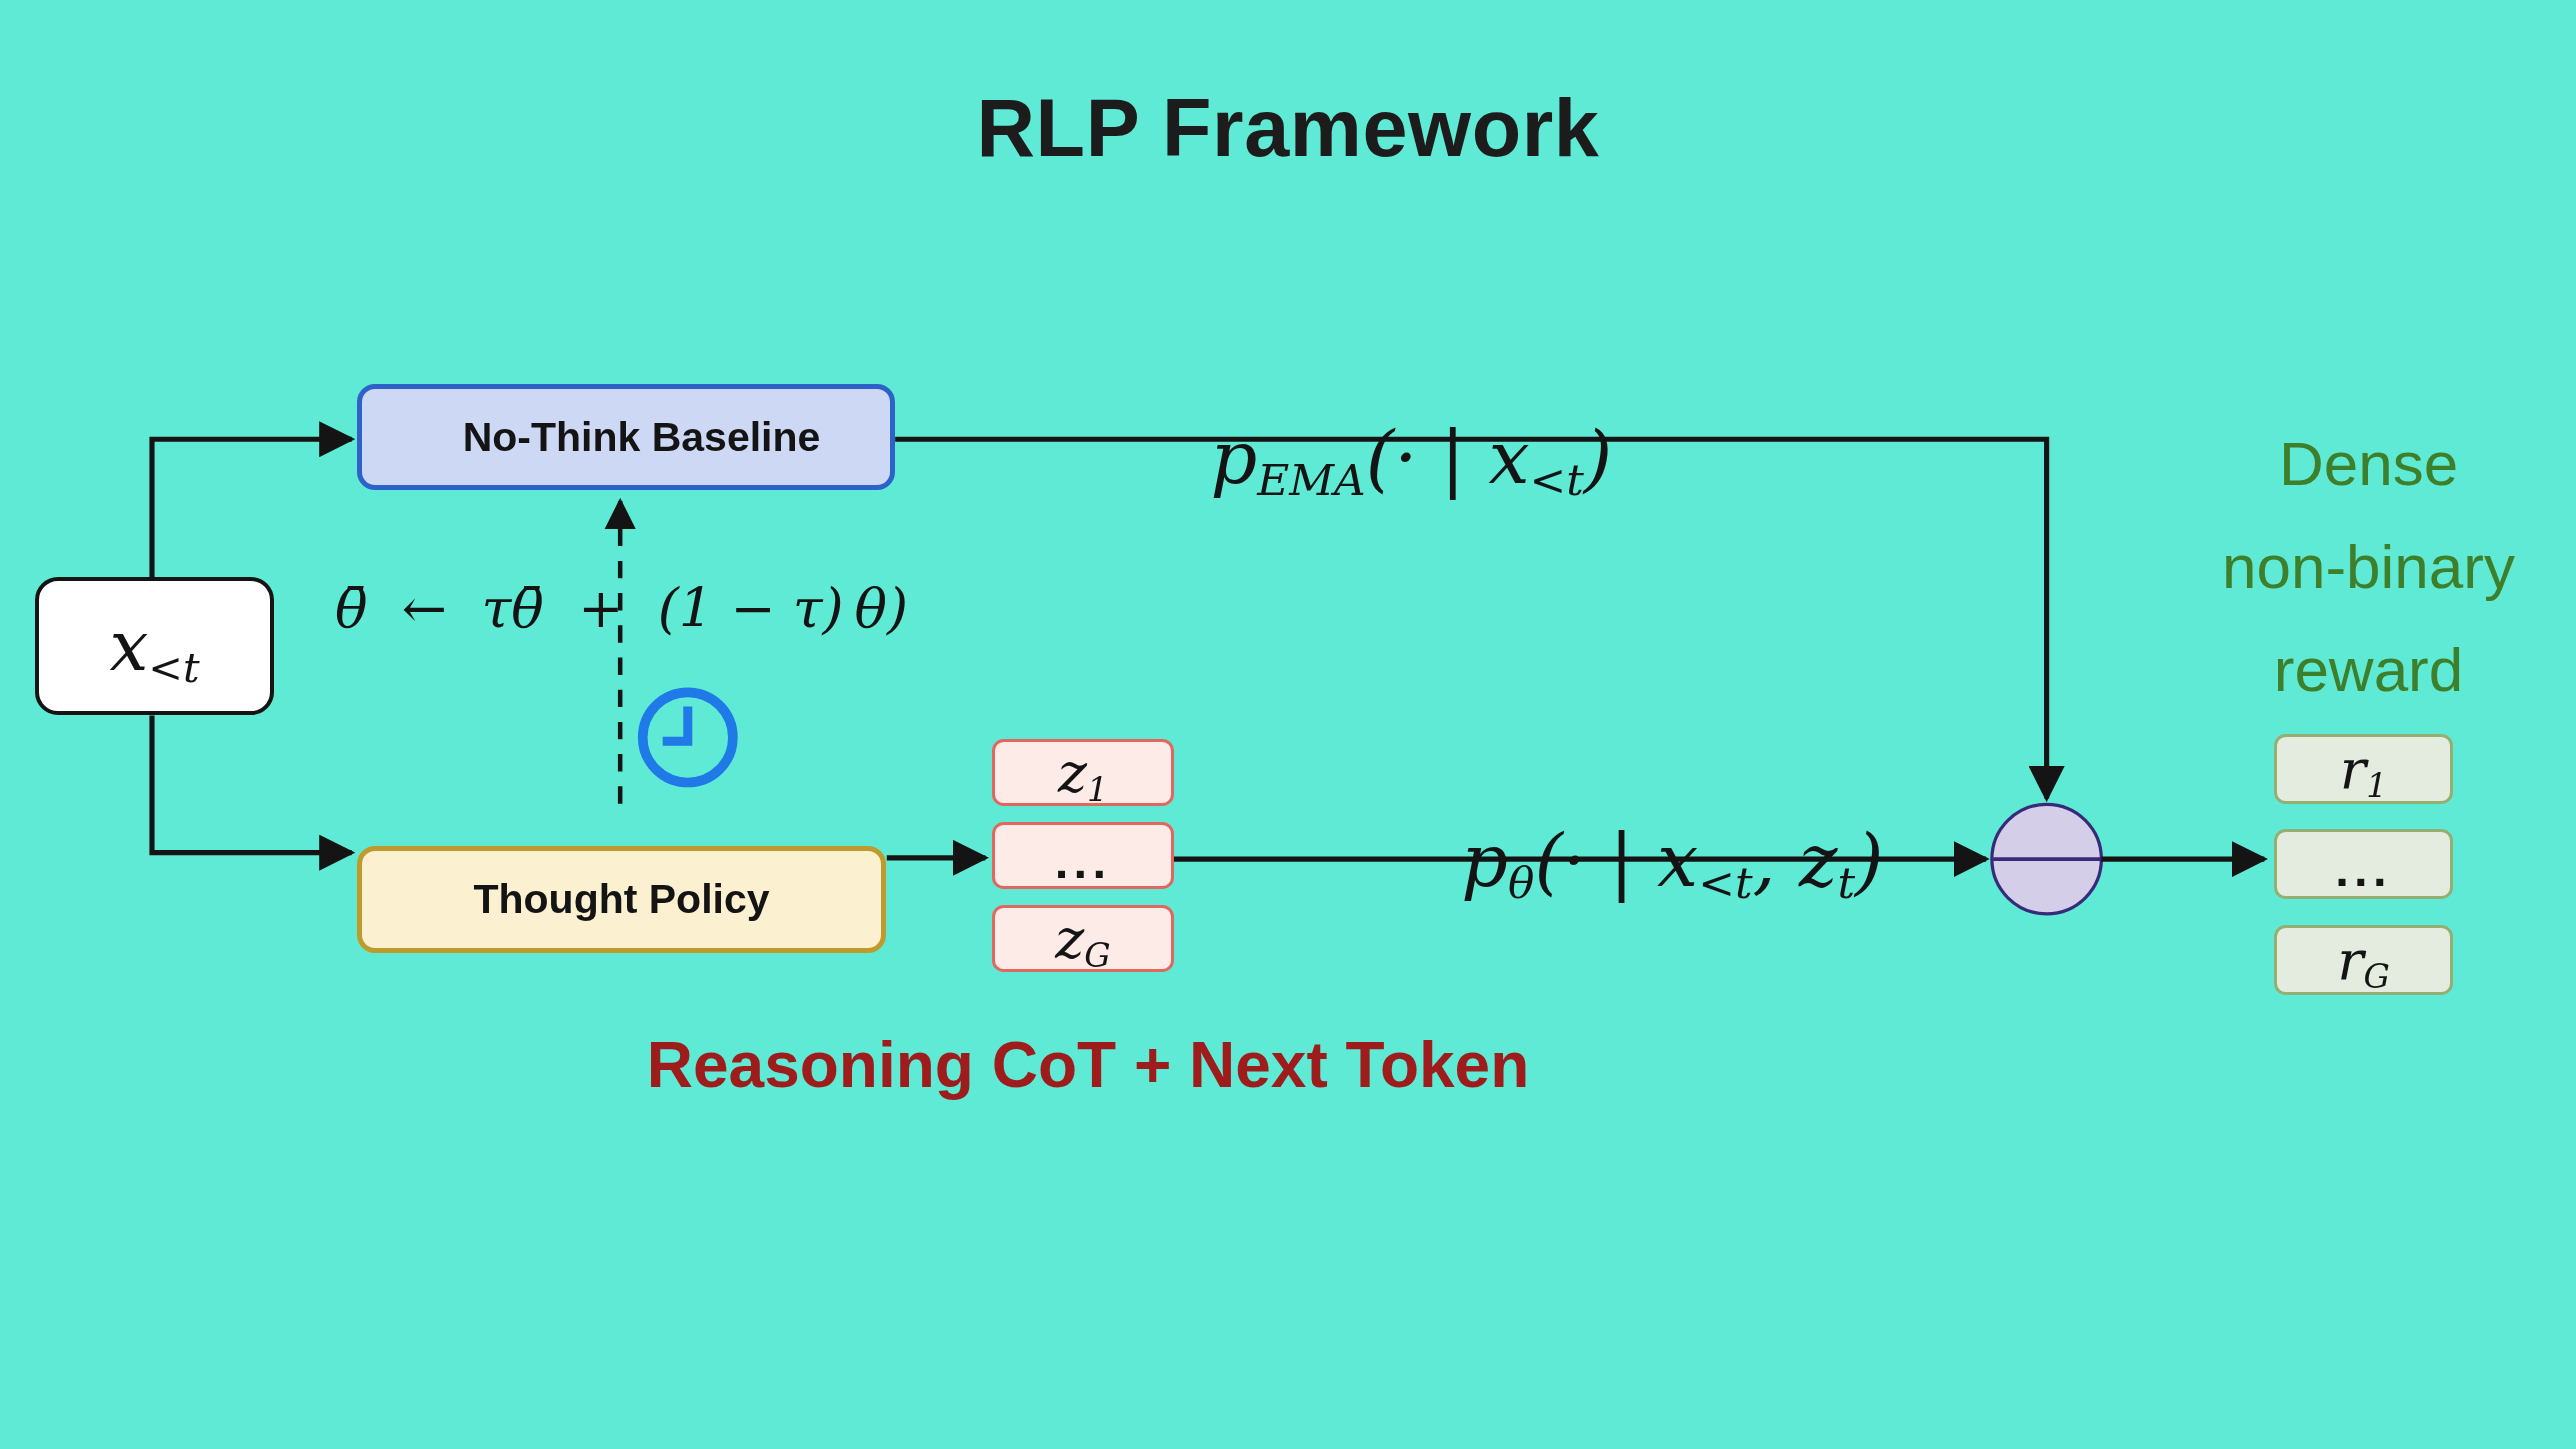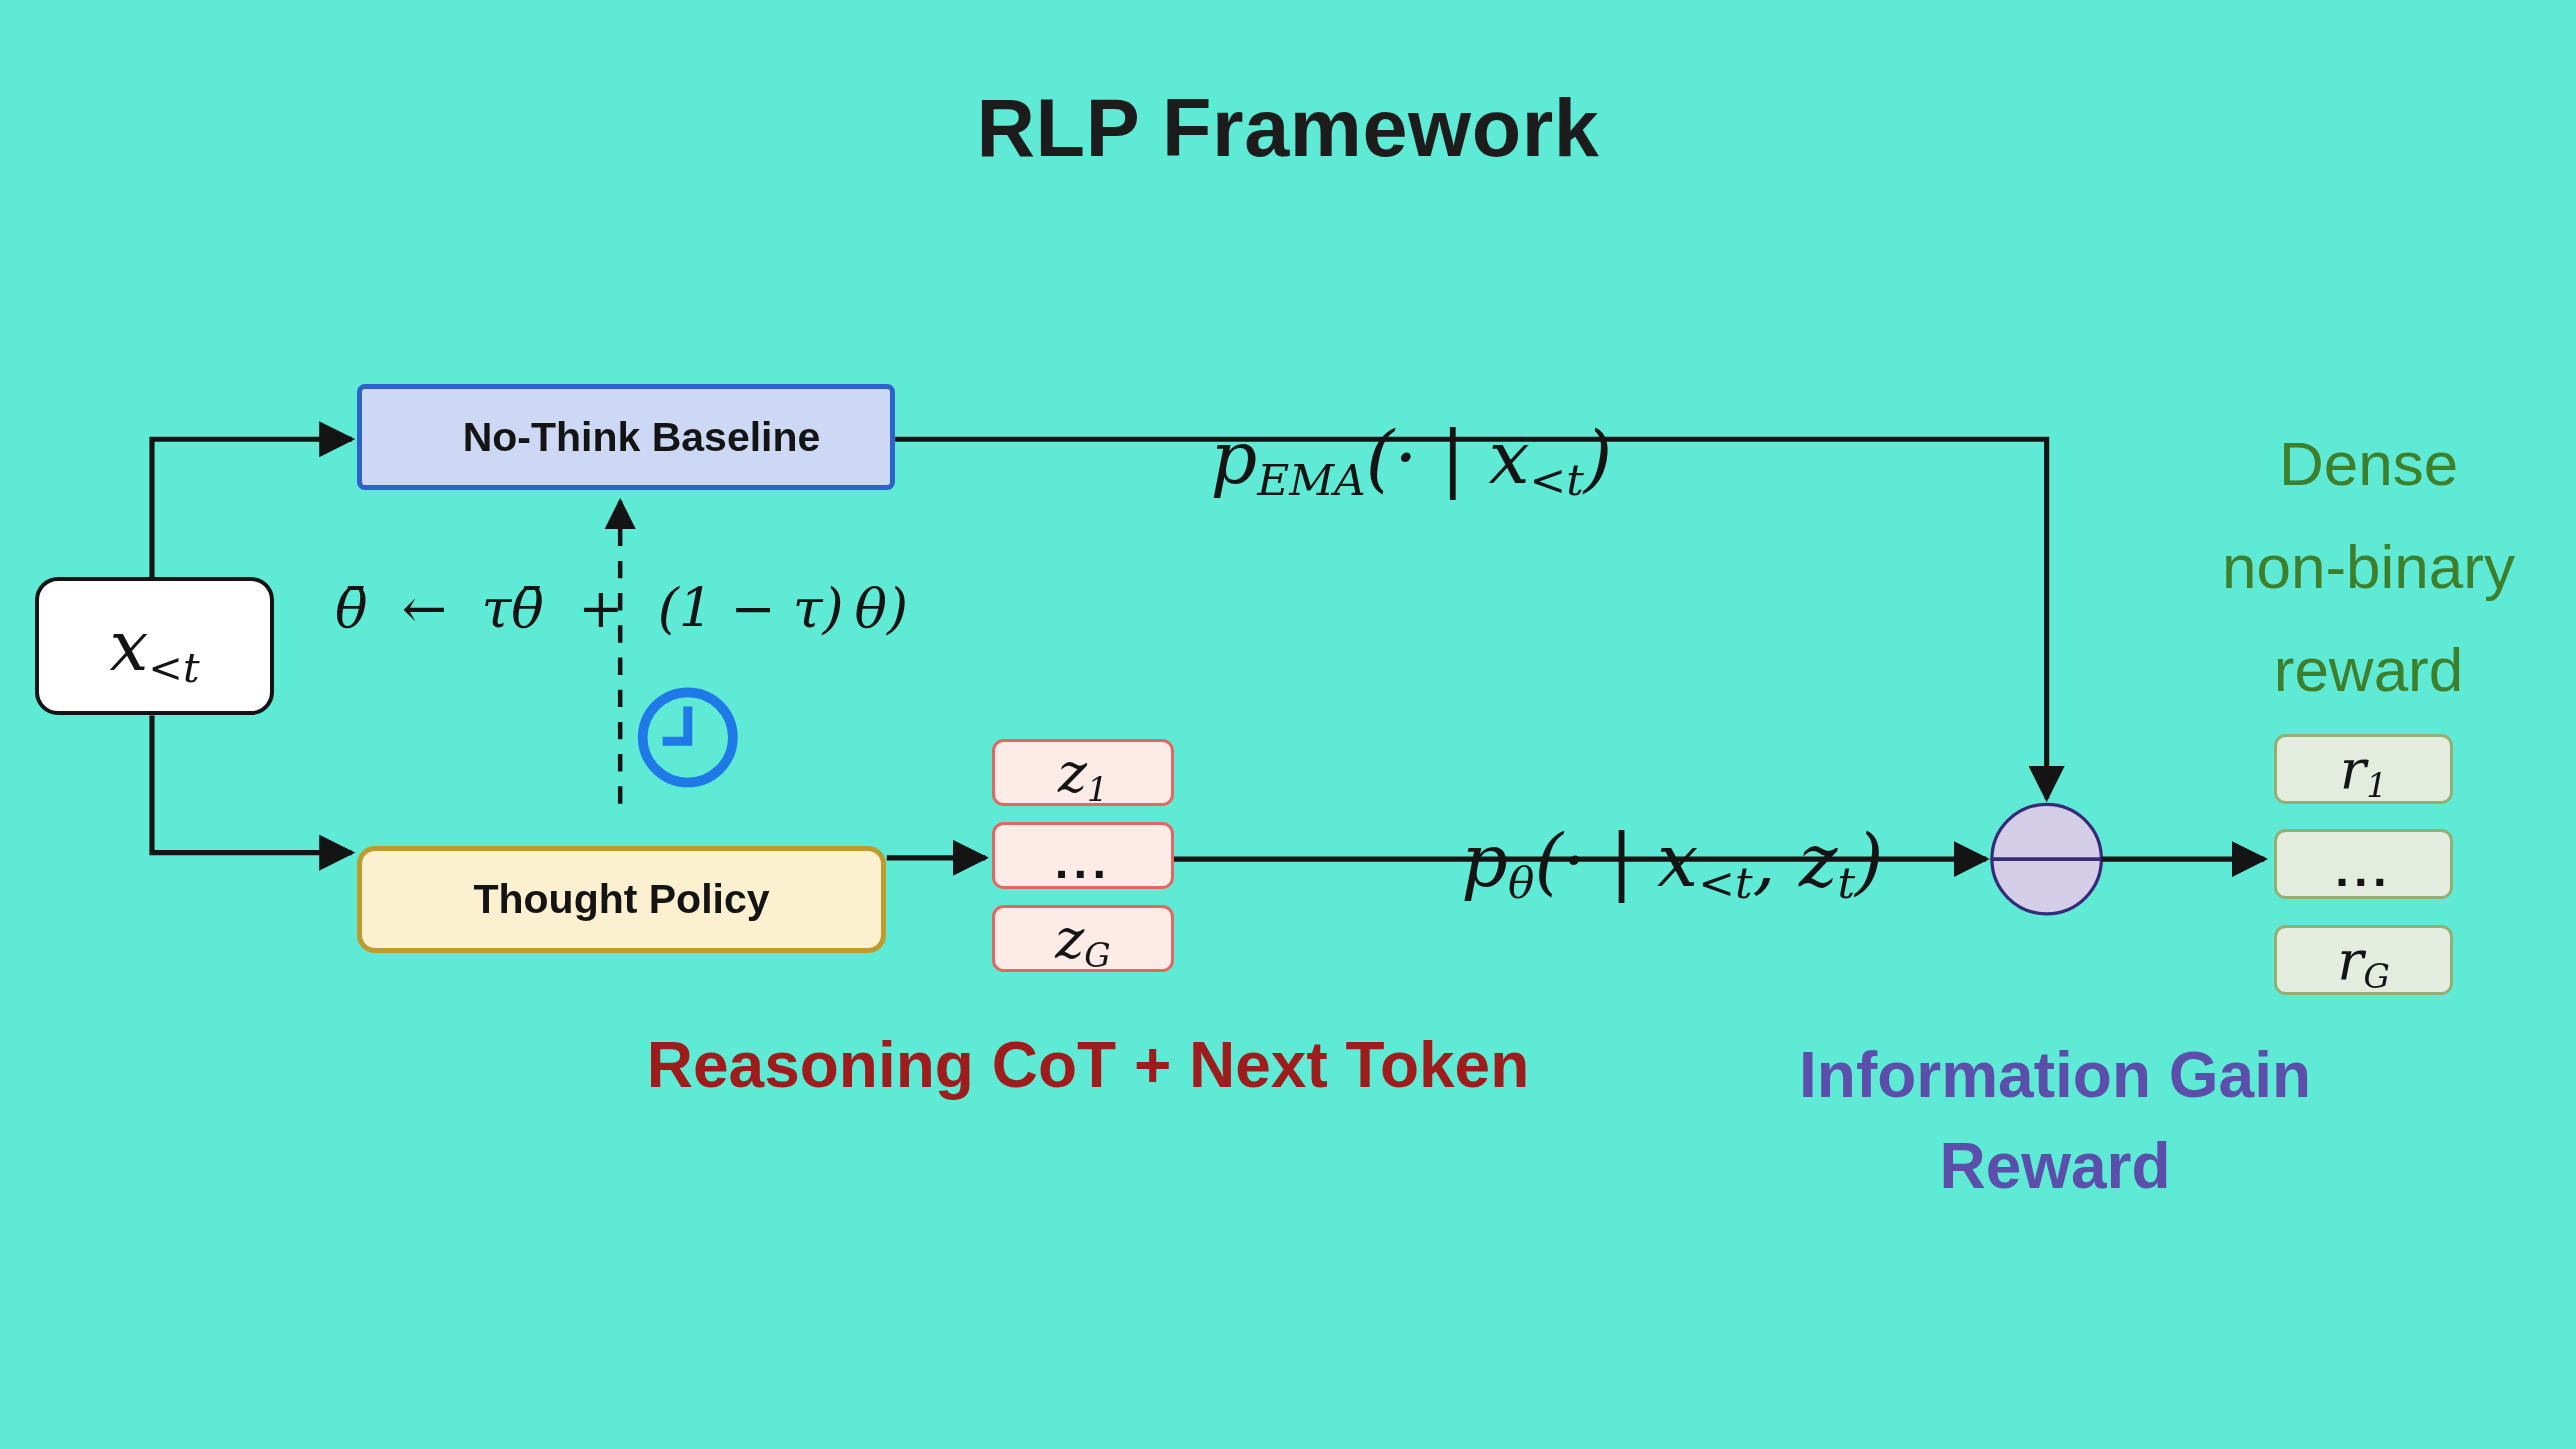--- a/index.html
+++ b/index.html
@@ -16,21 +16,21 @@
   .clock-hands{fill:none;stroke:var(--clock-blue,#1f7ae8);stroke-width:14;}
 
   .title{position:absolute;left:0;top:82px;width:100%;text-align:center;
          font-size:81px;font-weight:700;letter-spacing:0.6px;color:#1c1c1c;}
 
   .box{position:absolute;box-sizing:border-box;display:flex;align-items:center;
        justify-content:center;border-style:solid;}
   .context-box{left:35px;top:577px;width:239px;height:138px;border-width:4.5px;
        border-color:#141414;border-radius:23px;background:#ffffff;}
   .baseline-box{left:357px;top:384px;width:538px;height:106px;border-width:5.2px;
-       border-color:var(--baseline-border,#2e62c8);border-radius:8px;
+       border-color:var(--baseline-border,#2e62c8);border-radius:18px;
        background:var(--baseline-fill,#cdd9f4);padding-left:31px;}
   .policy-box{left:357px;top:846px;width:529px;height:107px;border-width:5.2px;
        border-color:var(--policy-border,#bf9b2e);border-radius:18px;
        background:var(--policy-fill,#fbf0cf);}
   .boxlabel{font-size:41px;font-weight:700;color:#141414;}
 
   .math{font-family:"DejaVu Serif",serif;font-style:italic;color:#141414;}
   .math sub{font-size:0.60em;vertical-align:-0.28em;line-height:0;}
   .m-xl{font-size:69px;}
   .formula{position:absolute;left:335px;top:577px;font-size:54px;white-space:pre;}
@@ -127,19 +127,15 @@
   </div>
 
   <div class="dense">
     <div>Dense</div>
     <div>non-binary</div>
     <div>reward</div>
   </div>
 
   <div class="reasoning">Reasoning CoT + Next Token</div>
 
-  <div class="infogain">
-    <div>Information Gain</div>
-    <div>Reward</div>
-  </div>
 
 </div>
 
 
 </body></html>

